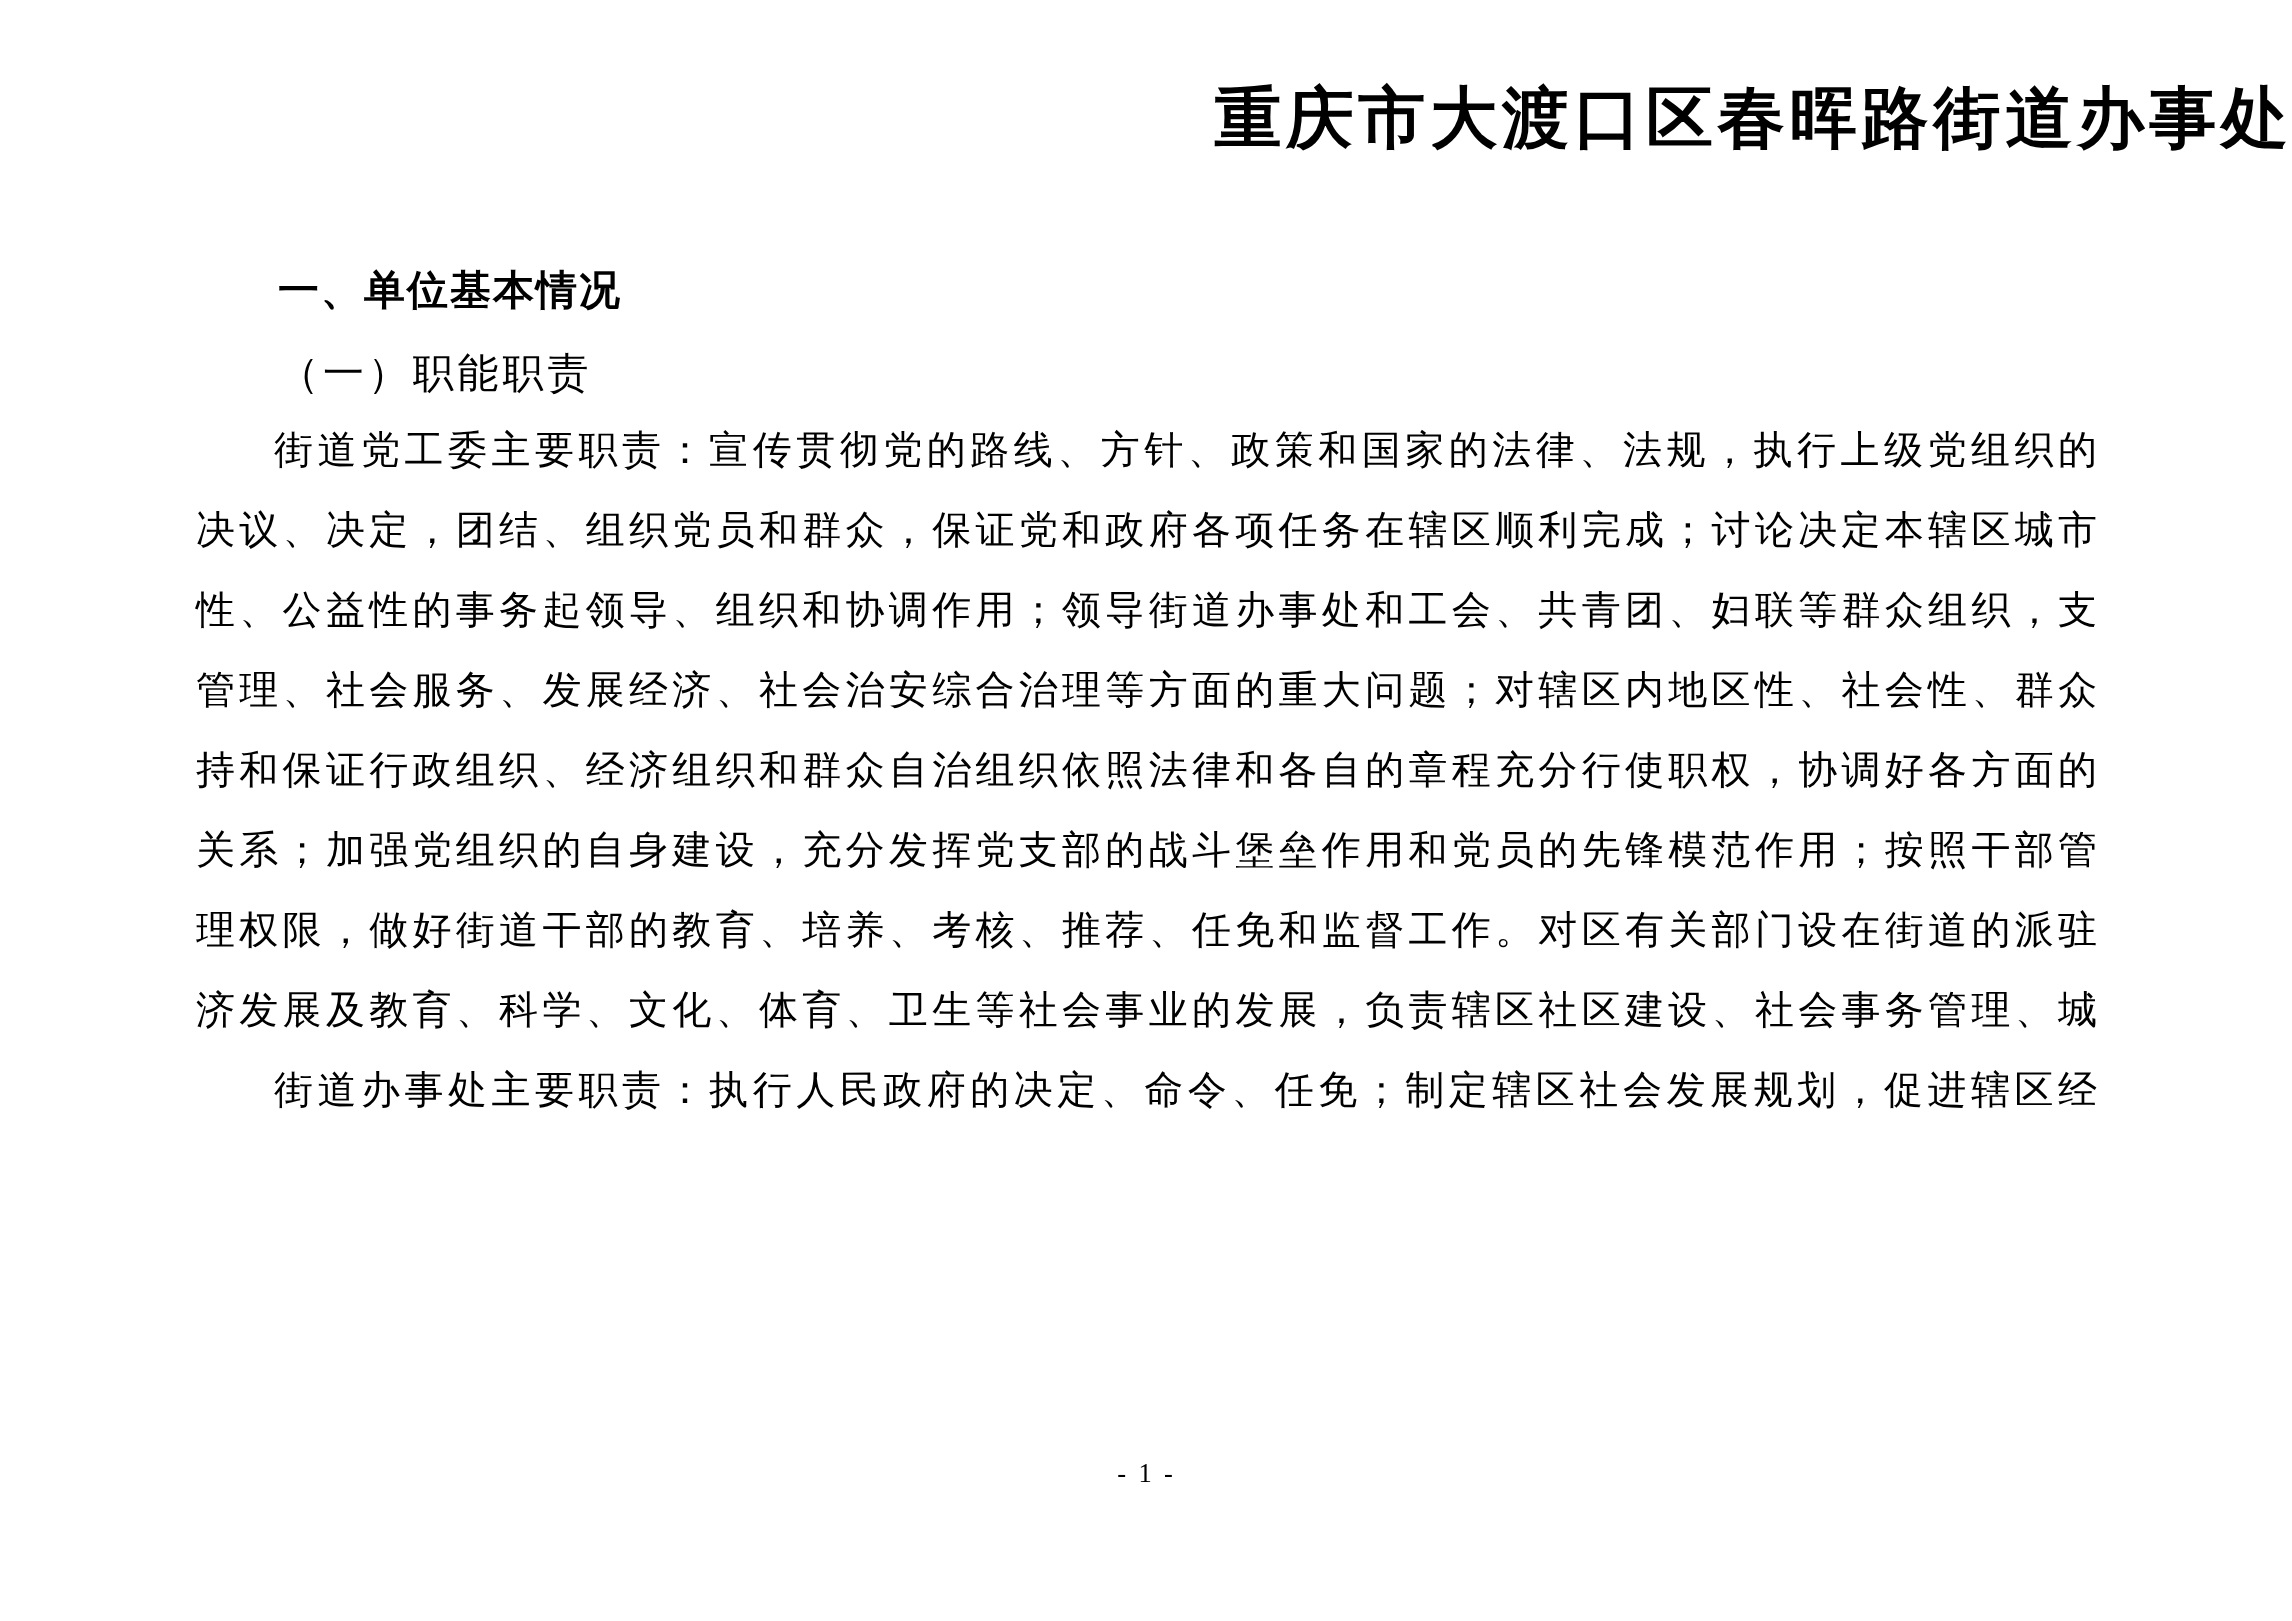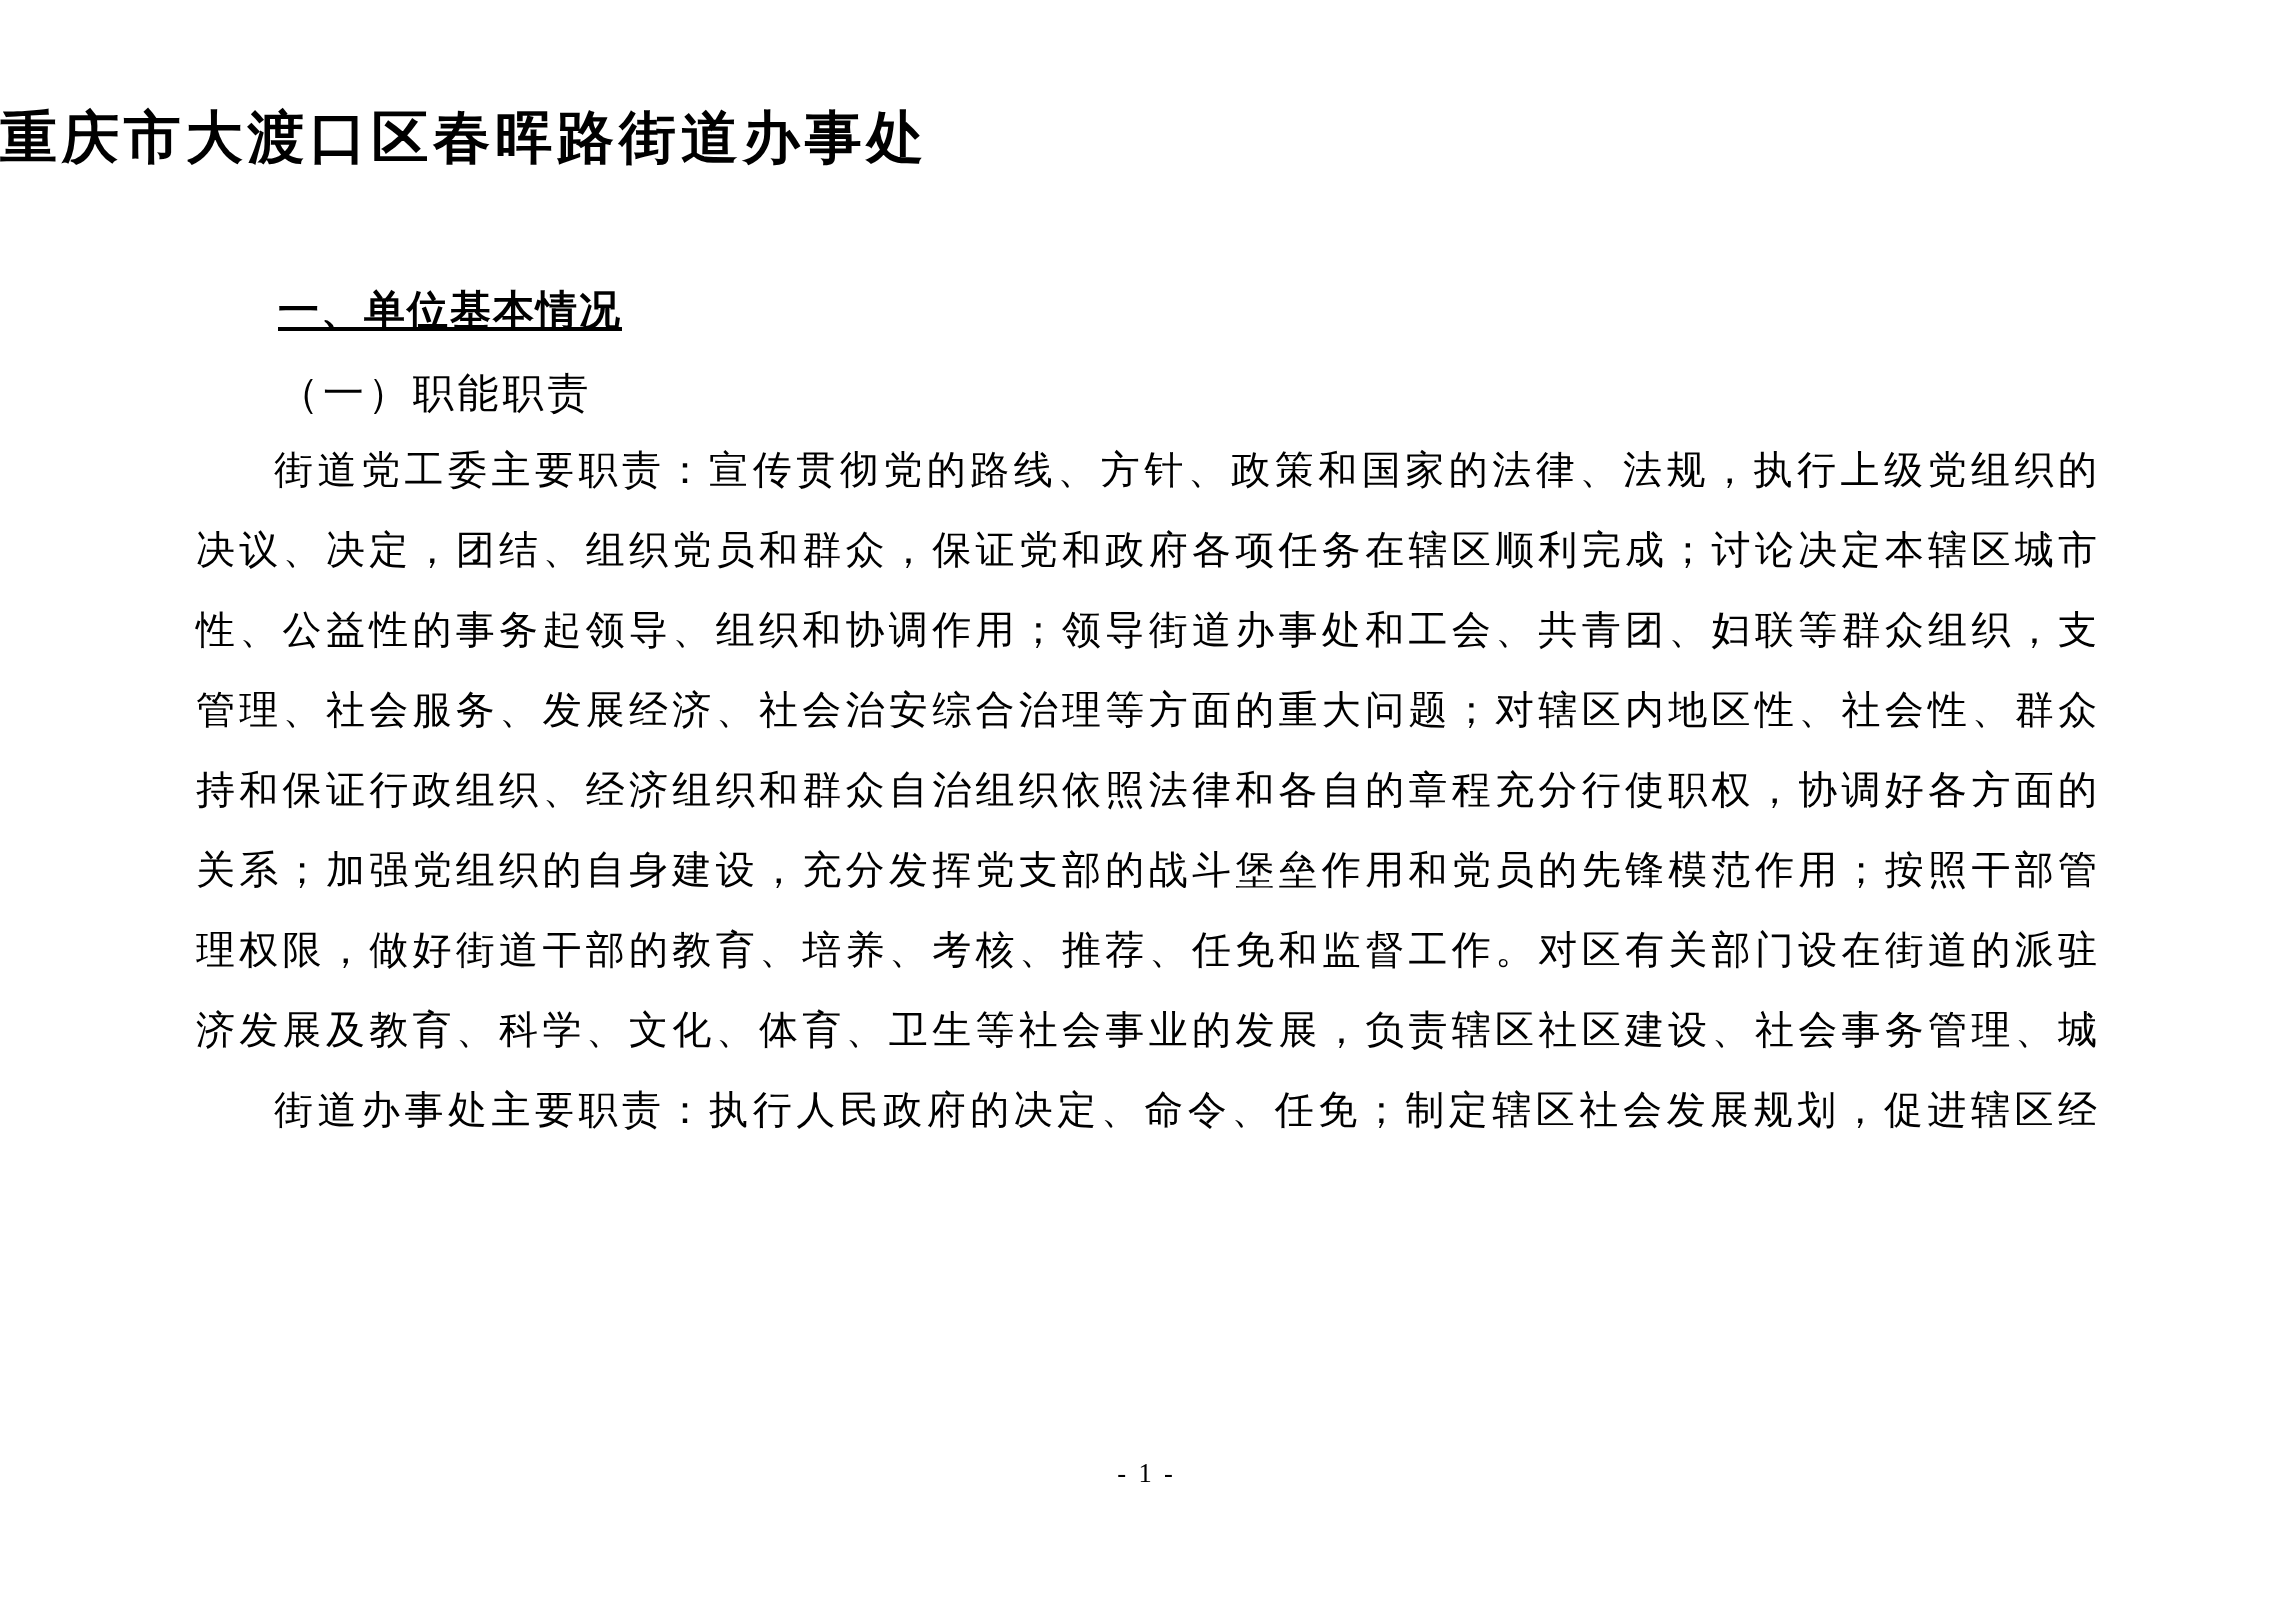--- a/index.html
+++ b/index.html
@@ -7,40 +7,39 @@
   .page {
     position: relative;
     width: 2293px;
     height: 1621px;
     background: #ffffff;
     color: #000000;
     overflow: hidden;
     font-family: "Liberation Serif", serif;
   }
   .doc-title {
-    padding-top: 96px;
-    text-align: left;
+    padding-top: 76px;
+    text-align: right;
     font-family: "Liberation Serif", serif;
     font-weight: 700;
-    font-size: 57px;
+    font-size: 67px;
     line-height: 84px;
     letter-spacing: 4.9px;
   }
   .content {
     margin: 0 196px;
   }
   .heading1 {
     margin-top: 109px;
     font-family: "Liberation Sans", sans-serif;
     font-weight: 700;
     font-size: 41px;
     line-height: 43px;
     text-indent: 2em;
     letter-spacing: 2px;
-    text-decoration: underline;
   }
   .heading2 {
     margin-top: 39px;
     font-family: "Liberation Serif", serif;
     font-weight: 500;
     font-size: 41px;
     line-height: 45px;
     text-indent: 2em;
     letter-spacing: 3.9px;
   }

